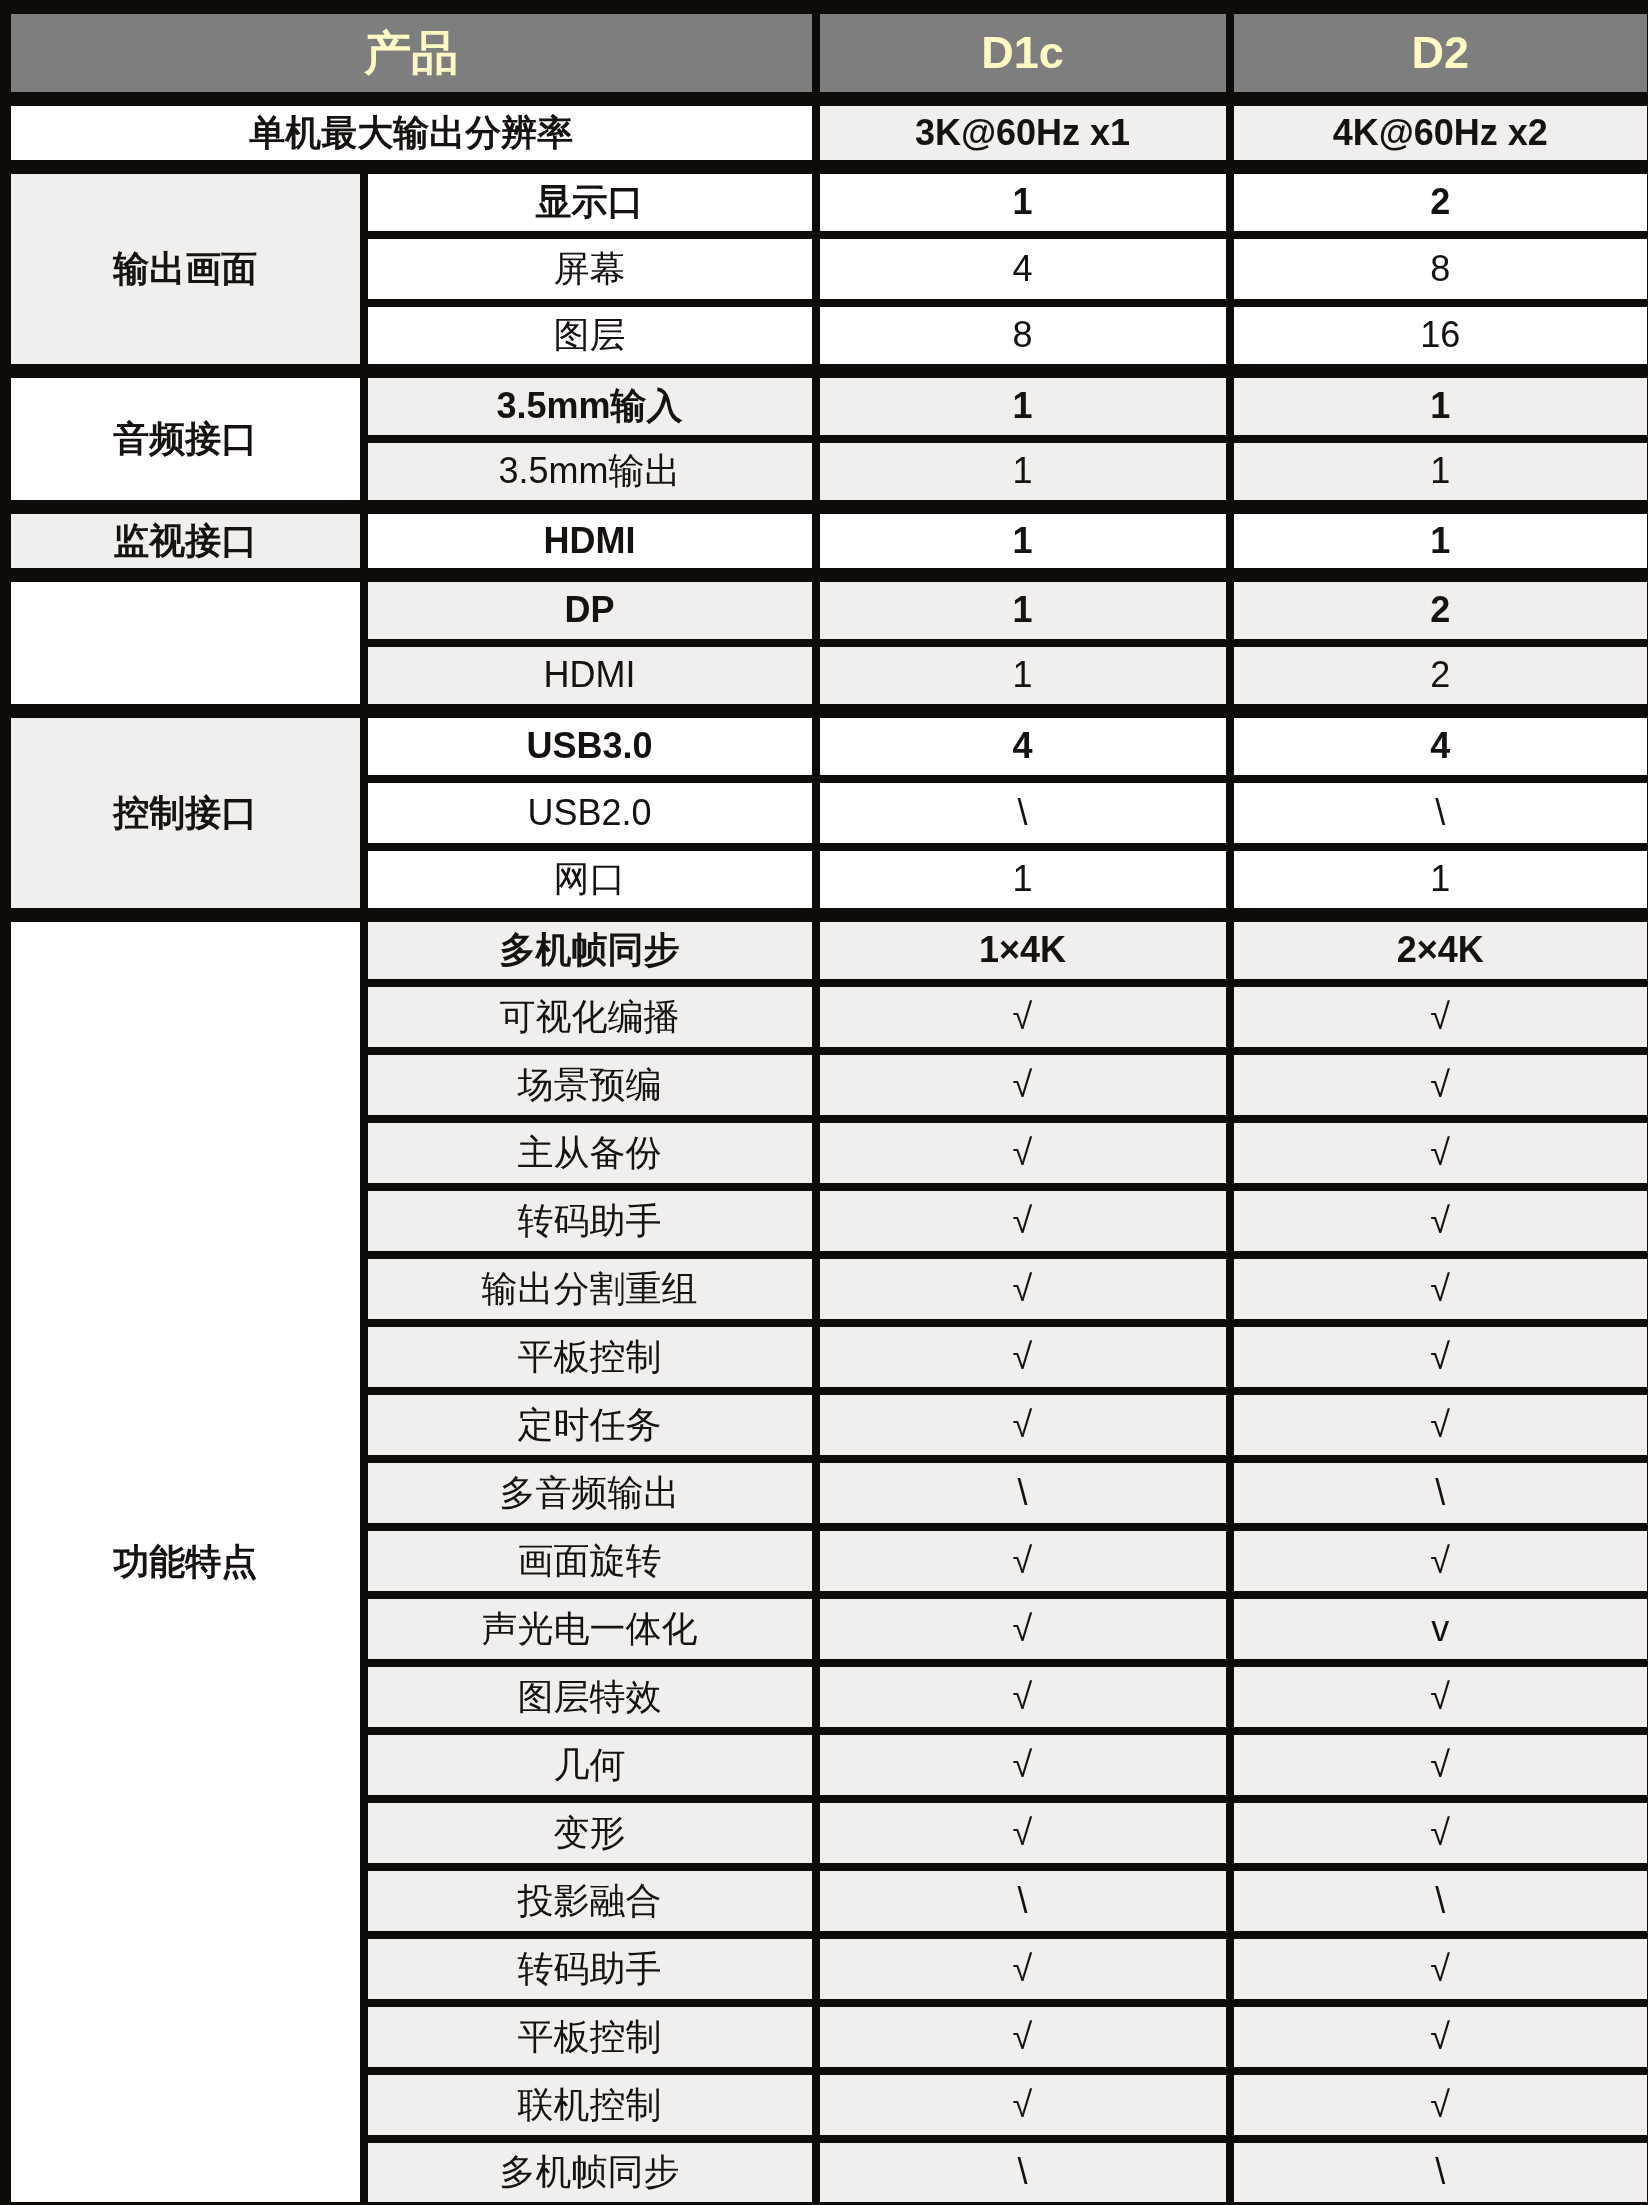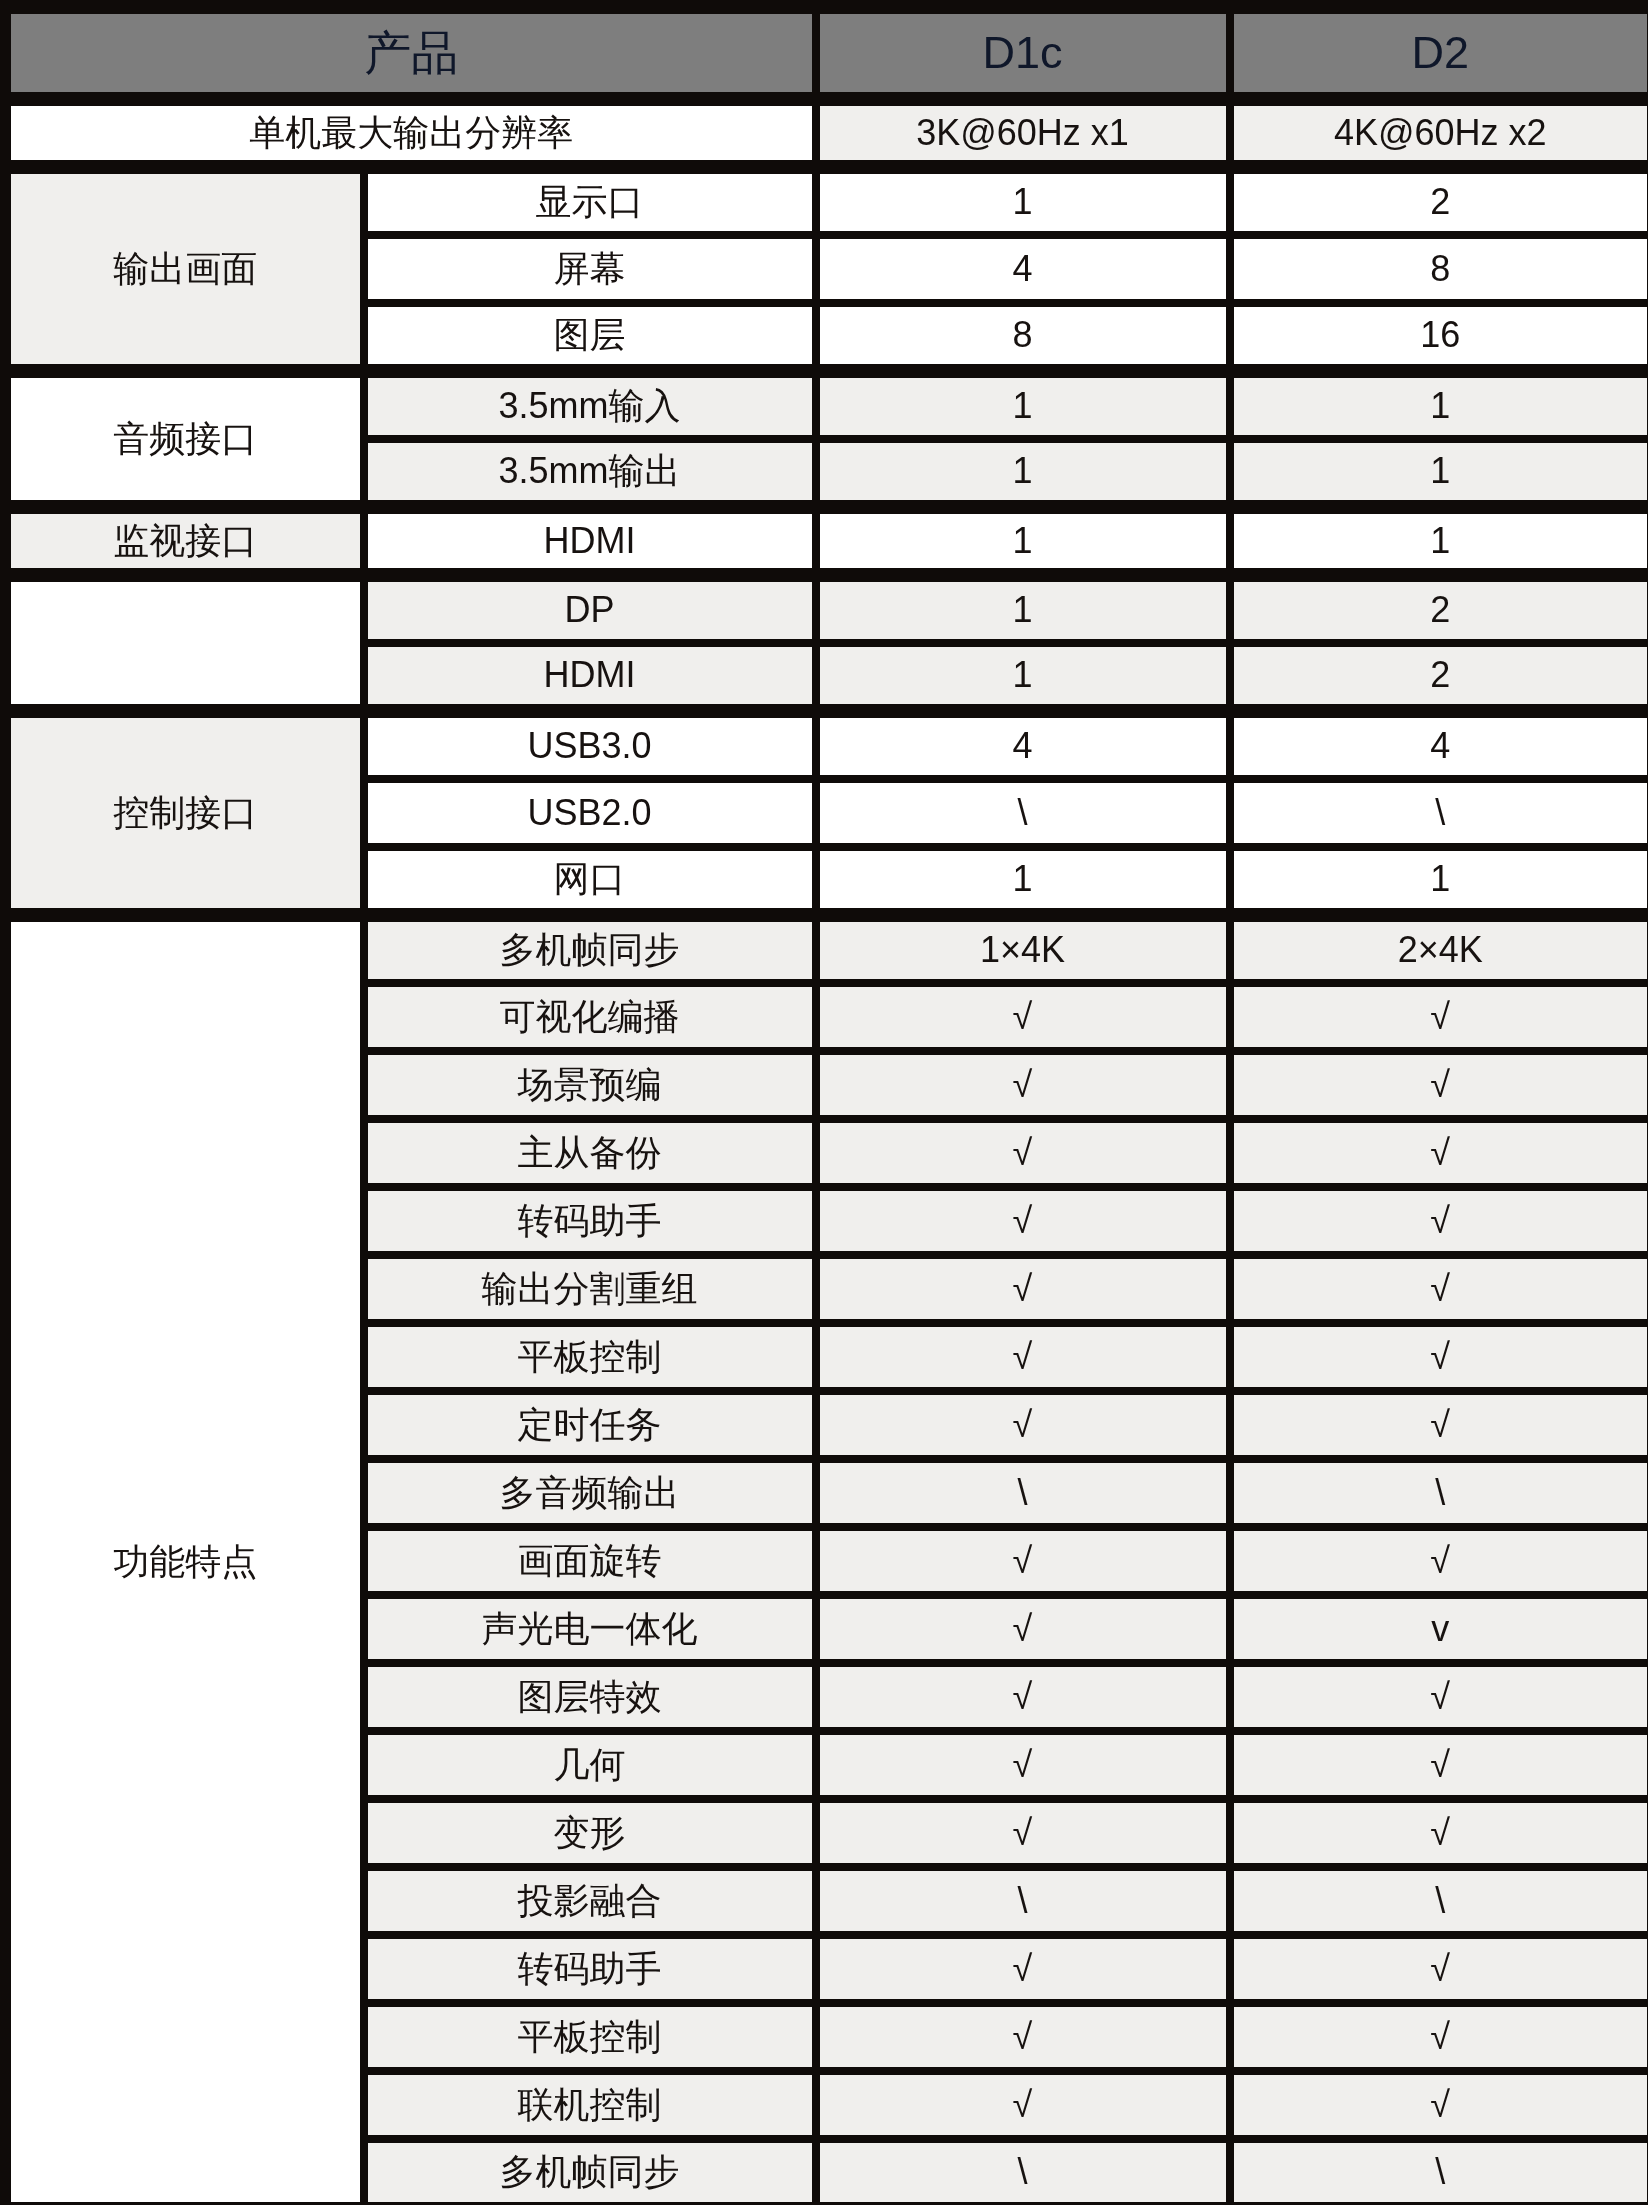--- a/index.html
+++ b/index.html
@@ -17,25 +17,25 @@
     font-family:"Liberation Sans","DejaVu Sans",sans-serif;
     color:var(--text);
   }
   td{
     border:8.1px solid var(--border);
     text-align:center;vertical-align:middle;
     padding:0;font-size:36px;line-height:1.12;
     background:#ffffff;overflow:hidden;
   }
   tr{height:68px;}
-  tr.sec-start > td{border-top-width:14.5px;}
+  tr.sec-start > td{border-top-width:14.5px;font-weight:bold;}
   tr.header-row{height:92px;}
   tr.header-row > td{
-    background:var(--hdr-bg);color:#0f172a;
-    font-weight:normal;font-size:45px;
+    background:var(--hdr-bg);color:#fef9c3;
+    font-weight:bold;font-size:45px;
   }
   tr.header-row > td.product{font-size:47px;}
   td.shade{background:var(--shade-bg);}
   td.check{font-size:36px;}
 </style>
 </head>
 <body>
 
 <div class="page">
   <table>

